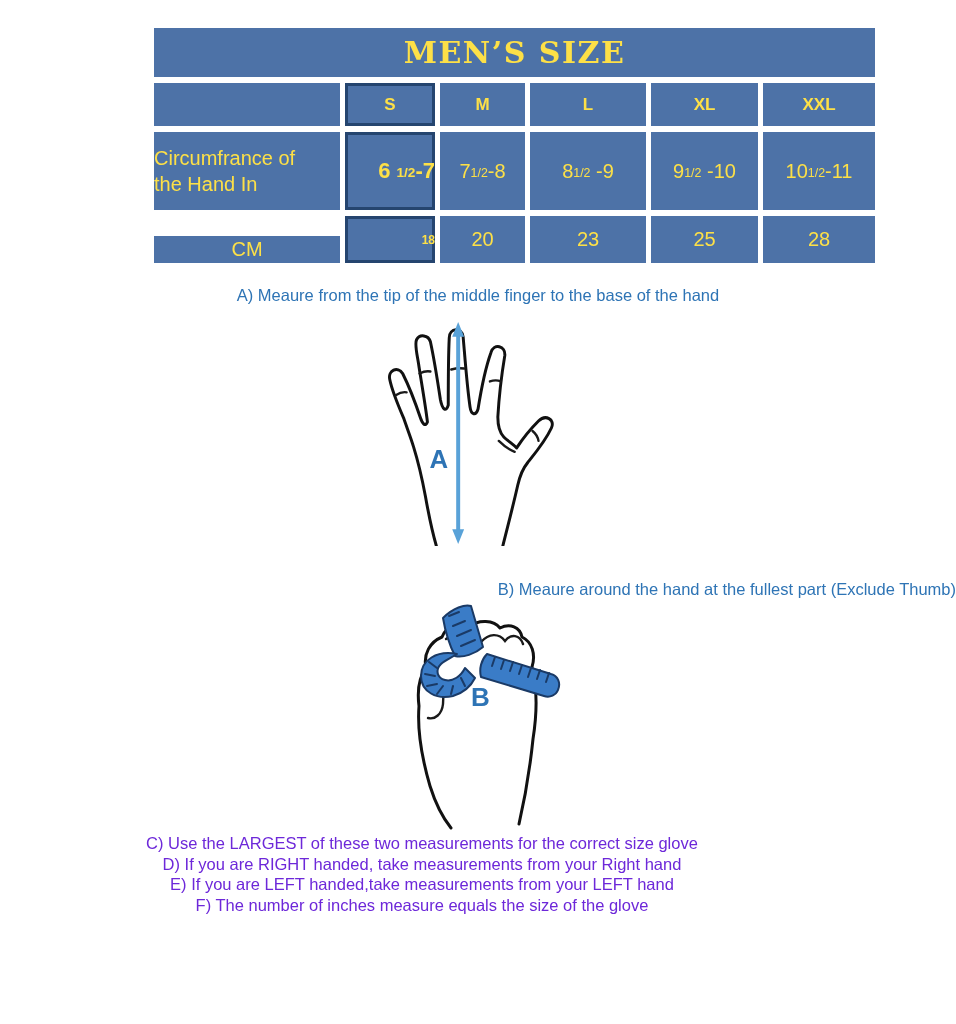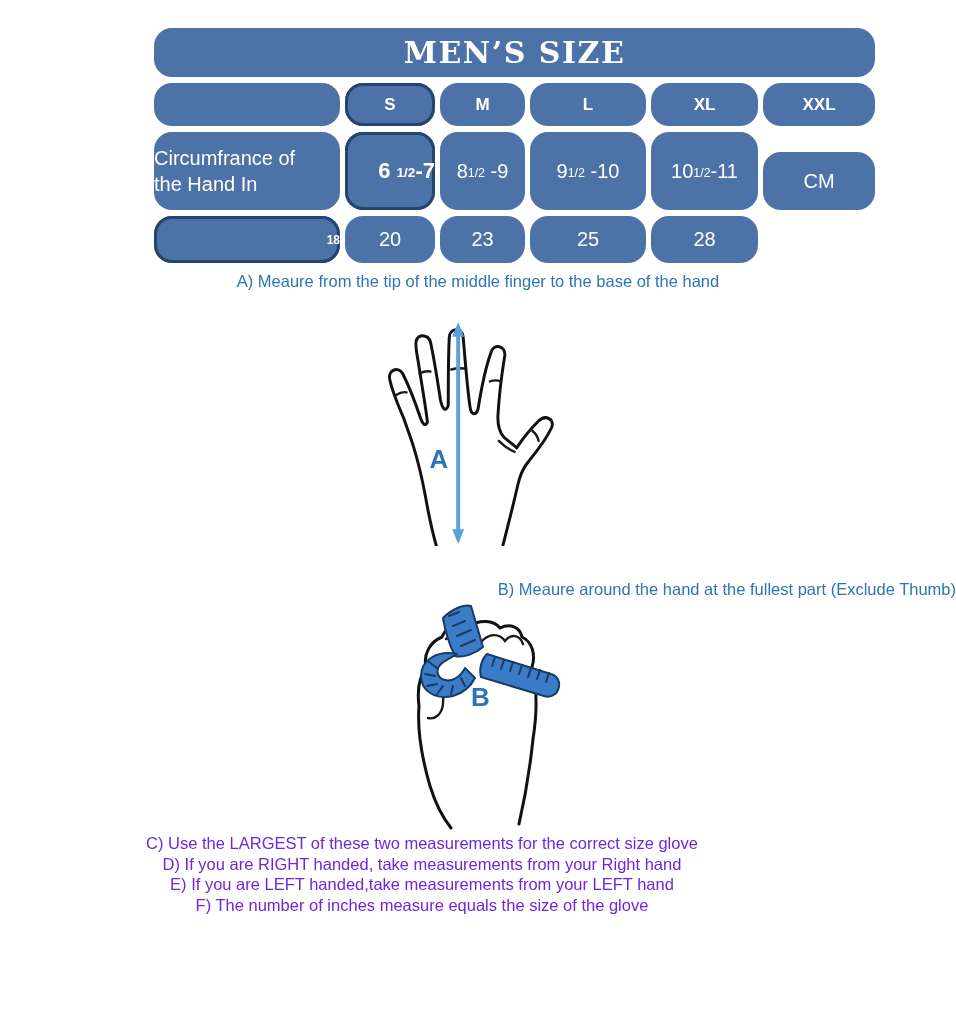--- a/index.html
+++ b/index.html
@@ -9,24 +9,23 @@
   }
   
   .size-table{
     position:absolute;left:154px;top:28px;width:721px;
     display:grid;
     grid-template-columns:186px 90px 85px 116px 107px 112px;
     grid-template-rows:49px 43px 78px 47px;
     gap:6px 5px;
   }
   .cell{
-    background:#4d72a7;color:#ffffff;
+    background:#4d72a7;color:#fde047;
     display:flex;align-items:center;justify-content:center;
     text-align:center;
-    border-radius:18px;
   }
   .title-cell{
     grid-column:1 / -1;
     font-family:"DejaVu Serif",serif;font-weight:bold;
     font-size:30px;letter-spacing:1.5px;
   }
   .size-head{font-weight:bold;font-size:17px;}
   .label-cell{
     justify-content:flex-start;text-align:left;
     padding-left:0;font-size:20px;line-height:1.3;
@@ -34,21 +33,21 @@
   .cm-label{font-size:20px;margin-top:20px;}
   .val{font-size:20px;}
   .frac{font-size:0.62em;position:relative;top:-1px;letter-spacing:0;}
   .hl{box-shadow:inset 0 0 0 3px #25456f;font-weight:bold;}
   .hl.val{font-size:22px;justify-content:flex-end;}
   
   .caption{
     position:absolute;left:0;width:956px;text-align:center;
     color:#2e74b5;font-size:16.5px;
   }
-  .caption-a{top:272px;}
+  .caption-a{top:286px;}
   .caption-b{top:580px;text-align:right;}
   .notes{
     position:absolute;left:0;top:833px;width:844px;text-align:center;
     color:#6d28d9;font-size:16.5px;line-height:20.6px;
   }
   
   .illus-a{position:absolute;left:360px;top:312px;}
   .illus-b{position:absolute;left:383px;top:592px;}
   .svg-label{font-family:"Liberation Sans",sans-serif;font-weight:bold;font-size:26px;fill:#2e74b5;}
 </style>
@@ -63,20 +62,23 @@
   <div class="cell size-head">M</div>
   <div class="cell size-head">L</div>
   <div class="cell size-head">XL</div>
   <div class="cell size-head">XXL</div>
 
   <div class="cell label-cell">
     <span><span>Circumfrance of</span><br><span>the Hand In</span></span>
   </div>
   <div class="cell val hl">
       <span><span>6 </span><span class="frac">1/2</span><span>-7</span></span>
+    </div>
+  <div class="cell val">
+      <span><span>7</span><span class="frac">1/2</span><span>-8</span></span>
     </div>
   <div class="cell val">
       <span><span>8</span><span class="frac">1/2</span><span> -9</span></span>
     </div>
   <div class="cell val">
       <span><span>9</span><span class="frac">1/2</span><span> -10</span></span>
     </div>
   <div class="cell val">
       <span><span>10</span><span class="frac">1/2</span><span>-11</span></span>
     </div>

